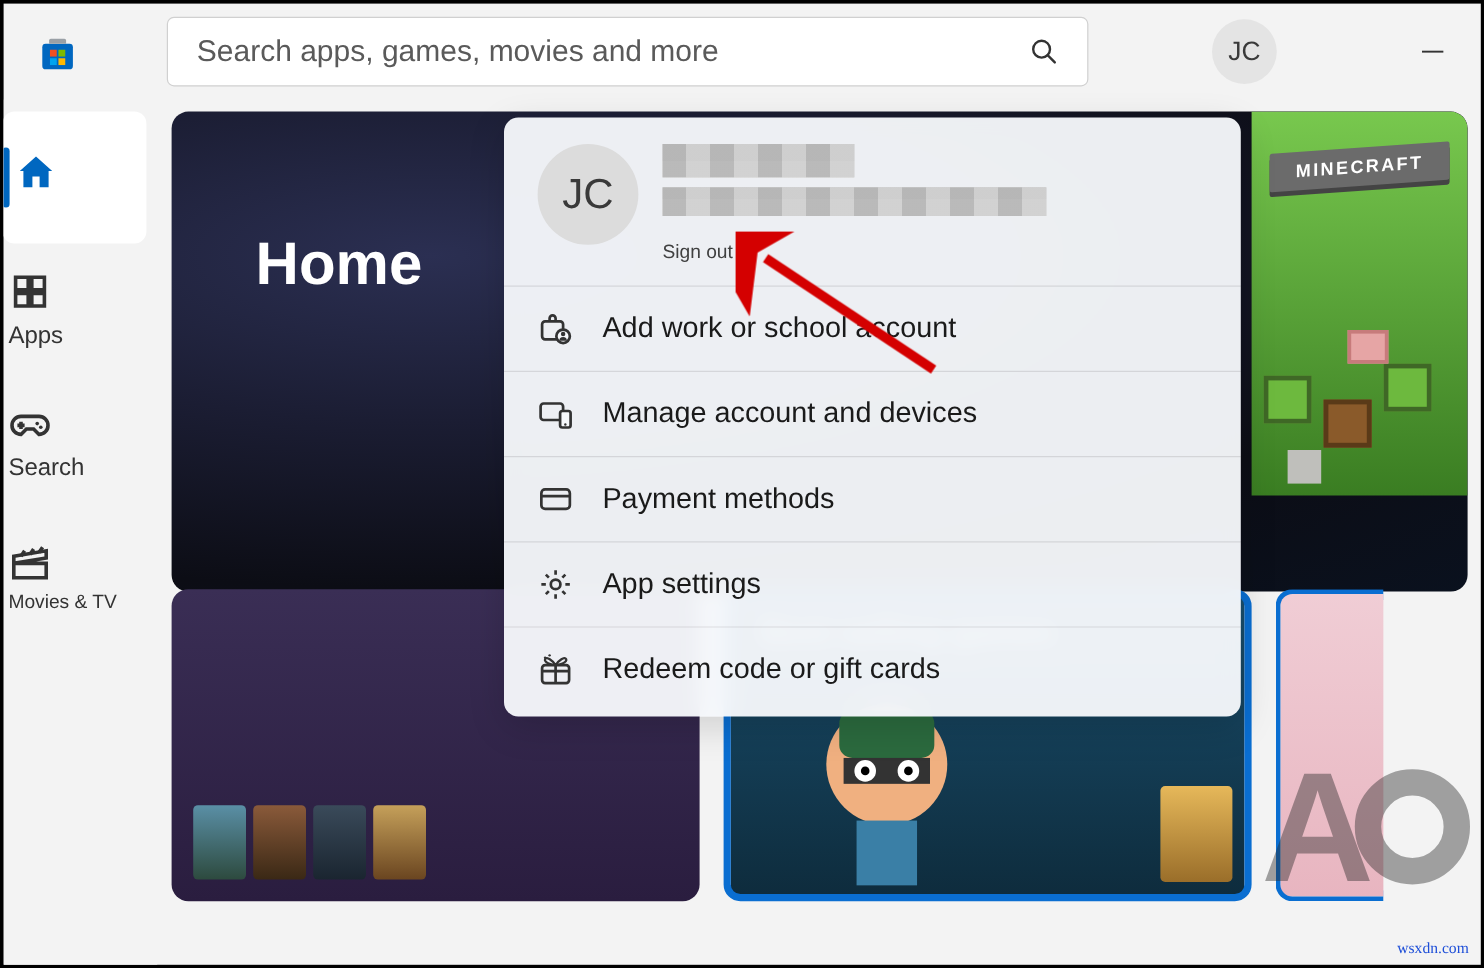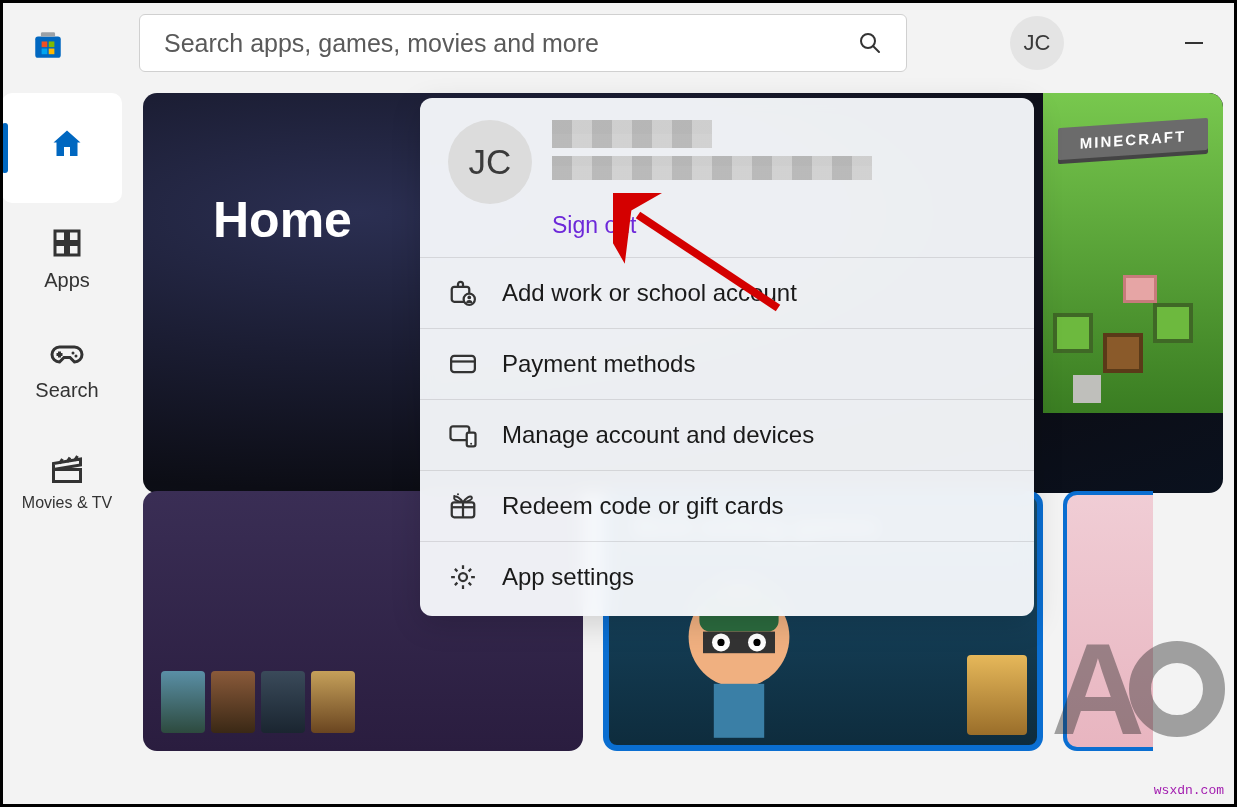--- a/index.html
+++ b/index.html
@@ -84,21 +84,20 @@
     align-items: center;
     padding-top: 10px;
     position: relative;
     z-index: 2;
   }
   .nav-item {
     width: 120px;
     height: 110px;
     display: flex;
     flex-direction: column;
-    align-items: center;
     justify-content: center;
     gap: 8px;
     font-size: 20px;
     color: #333;
     border-radius: 10px;
     position: relative;
   }
   .nav-item.active {
     background: #fff;
     margin-left: -10px;
@@ -270,23 +269,23 @@
   .redacted.name { width: 160px; }
   .redacted.email { width: 320px; height: 24px; }
   .pixelate::after {
     content:""; position:absolute; inset:0;
     background:
       repeating-linear-gradient(90deg, rgba(180,180,180,0.8) 0 20px, rgba(210,210,210,0.8) 20px 40px),
       repeating-linear-gradient(0deg, rgba(200,200,200,0.6) 0 14px, rgba(170,170,170,0.6) 14px 28px);
   }
   .signout-link {
     display: inline-block;
-    margin-top: 24px;
-    color: #6d28d9;
-    font-size: 23px;
+    margin-top: 14px;
+    color: #404040;
+    font-size: 16px;
   }
   .flyout-item {
     display: flex;
     align-items: center;
     gap: 24px;
     padding: 20px 28px;
     border-top: 1px solid rgba(0,0,0,0.1);
     font-size: 24px;
     color: #1a1a1a;
   }
@@ -322,23 +321,23 @@
     width: 96px; height: 96px;
     border: 22px solid rgba(42,42,42,0.42);
     border-radius: 50%;
     margin: 0 -6px 0 -12px;
   }
   .wm-wsxdn {
     position: absolute;
     right: 10px;
     bottom: 6px;
     font-size: 13px;
-    color: #a21caf;
+    color: #1d4ed8;
     z-index: 21;
-    font-family: Liberation Mono, monospace;
+    font-family: Liberation Serif, serif;
   }
 </style>
 </head>
 <body>
 
 <div class="topbar">
   <svg class="store-logo" viewBox="0 0 24 24">
     <path fill="#0067c0" d="M5 6h14a2 2 0 0 1 2 2v11a2 2 0 0 1-2 2H5a2 2 0 0 1-2-2V8a2 2 0 0 1 2-2z"></path>
     <path fill="#fff" d="M8 3h8v3H8z" opacity=".15"></path>
     <path fill="#9aa0a6" d="M8 3h8a1 1 0 0 1 1 1v2H7V4a1 1 0 0 1 1-1z"></path>
@@ -460,51 +459,51 @@
         <rect x="3" y="7" width="14" height="12" rx="2" fill="none" stroke="#333" stroke-width="1.8"></rect>
         <path d="M8 7V5a2 2 0 0 1 2-2h0a2 2 0 0 1 2 2v2" fill="none" stroke="#333" stroke-width="1.8"></path>
         <circle cx="17" cy="17" r="4.5" fill="#f6f8fb" stroke="#333" stroke-width="1.8"></circle>
         <circle cx="17" cy="15.5" r="1.5" fill="#333"></circle>
         <path d="M14.5 20a2.5 2.5 0 0 1 5 0" fill="#333"></path>
       </svg>
     <span>Add work or school account</span>
   </div>
   <div class="flyout-item">
     <svg viewBox="0 0 24 24">
-        <rect x="2.5" y="5.5" width="19" height="13" rx="2.5" fill="none" stroke="#333" stroke-width="1.8"></rect>
-        <line x1="2.5" y1="10" x2="21.5" y2="10" stroke="#333" stroke-width="1.8"></line>
-      </svg>
-    <span>Payment methods</span>
-  </div>
-  <div class="flyout-item">
-    <svg viewBox="0 0 24 24">
         <rect x="2" y="5" width="15" height="11" rx="2" fill="none" stroke="#333" stroke-width="1.8"></rect>
         <rect x="15" y="10" width="7" height="11" rx="1.5" fill="#f6f8fb" stroke="#333" stroke-width="1.8"></rect>
         <circle cx="18.5" cy="19" r="0.8" fill="#333"></circle>
       </svg>
     <span>Manage account and devices</span>
+  </div>
+  <div class="flyout-item">
+    <svg viewBox="0 0 24 24">
+        <rect x="2.5" y="5.5" width="19" height="13" rx="2.5" fill="none" stroke="#333" stroke-width="1.8"></rect>
+        <line x1="2.5" y1="10" x2="21.5" y2="10" stroke="#333" stroke-width="1.8"></line>
+      </svg>
+    <span>Payment methods</span>
+  </div>
+  <div class="flyout-item">
+    <svg viewBox="0 0 24 24">
+        <circle cx="12" cy="12" r="3.2" fill="none" stroke="#333" stroke-width="1.8"></circle>
+        <path fill="none" stroke="#333" stroke-width="1.8" d="M12 2.5v3M12 18.5v3M21.5 12h-3M5.5 12h-3M18.5 5.5l-2 2M7.5 16.5l-2 2M18.5 18.5l-2-2M7.5 7.5l-2-2"></path>
+      </svg>
+    <span>App settings</span>
   </div>
   <div class="flyout-item">
     <svg viewBox="0 0 24 24">
         <rect x="3" y="9" width="18" height="12" rx="2" fill="none" stroke="#333" stroke-width="1.8"></rect>
         <line x1="12" y1="9" x2="12" y2="21" stroke="#333" stroke-width="1.8"></line>
         <line x1="3" y1="13" x2="21" y2="13" stroke="#333" stroke-width="1.8"></line>
         <path d="M12 9C10 6 6 3 5 5s4 4 7 4M12 9c2-3 6-6 7-4s-4 4-7 4" fill="none" stroke="#333" stroke-width="1.5"></path>
         <circle cx="5" cy="4" r="0.8" fill="#333"></circle>
         <circle cx="8" cy="2.5" r="0.8" fill="#333"></circle>
       </svg>
     <span>Redeem code or gift cards</span>
   </div>
-  <div class="flyout-item">
-    <svg viewBox="0 0 24 24">
-        <circle cx="12" cy="12" r="3.2" fill="none" stroke="#333" stroke-width="1.8"></circle>
-        <path fill="none" stroke="#333" stroke-width="1.8" d="M12 2.5v3M12 18.5v3M21.5 12h-3M5.5 12h-3M18.5 5.5l-2 2M7.5 16.5l-2 2M18.5 18.5l-2-2M7.5 7.5l-2-2"></path>
-      </svg>
-    <span>App settings</span>
-  </div>
 </div>
 
 <svg class="arrow-annotation" viewBox="0 0 180 130">
   <defs>
     <marker id="ah" markerWidth="12" markerHeight="12" refX="2" refY="6" orient="auto">
       <path d="M0 0L12 6L0 12L3 6z" fill="#d40000"></path>
     </marker>
   </defs>
   <line x1="165" y1="115" x2="25" y2="22" stroke="#d40000" stroke-width="8" marker-end="url(#ah)"></line>
 </svg>

